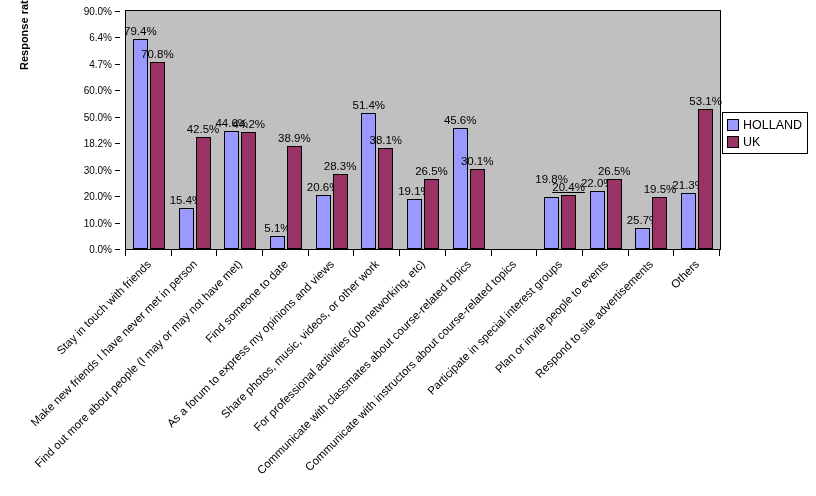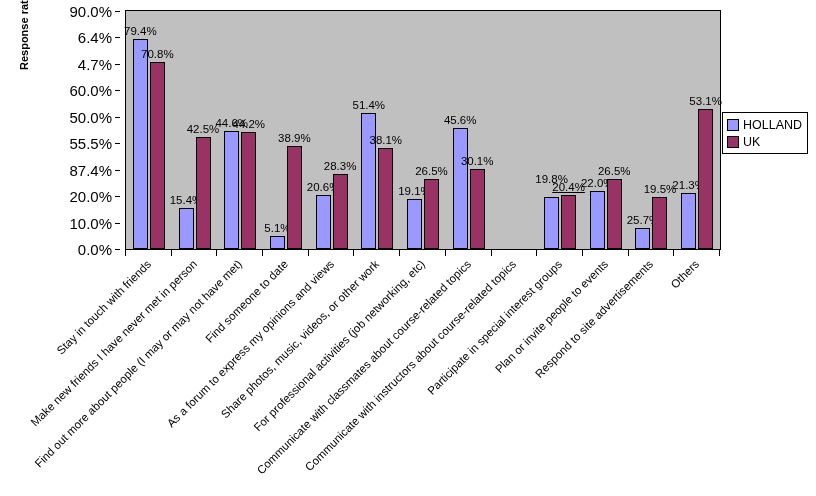--- a/index.html
+++ b/index.html
@@ -38,21 +38,21 @@
 
   
   .ylabels{
     position:absolute;
     left:60px; top:10px;
     width:60px; height:240px;
   }
   .ylab{
     position:absolute;
     right:8px;
-    font-size:15px;
+    font-size:10px;
     color:#000;
     transform:translateY(-50%);
     white-space:nowrap;
     text-align:right;
   }
   .ytick{
     position:absolute;
     right:0px;
     width:5px;
     height:1px;
@@ -149,23 +149,23 @@
 
   <div class="ytitle">Response rate (%)</div>
 
   <div class="ylabels" id="ylabels">
       <div class="ylab" style="top: 239px;">0.0%</div>
       <div class="ytick" style="top: 239px;"></div>
       <div class="ylab" style="top: 212.556px;">10.0%</div>
       <div class="ytick" style="top: 212.556px;"></div>
       <div class="ylab" style="top: 186.111px;">20.0%</div>
       <div class="ytick" style="top: 186.111px;"></div>
-      <div class="ylab" style="top: 159.667px;">87.4%</div>
+      <div class="ylab" style="top: 159.667px;">30.0%</div>
       <div class="ytick" style="top: 159.667px;"></div>
-      <div class="ylab" style="top: 133.222px;">55.5%</div>
+      <div class="ylab" style="top: 133.222px;">18.2%</div>
       <div class="ytick" style="top: 133.222px;"></div>
       <div class="ylab" style="top: 106.778px;">50.0%</div>
       <div class="ytick" style="top: 106.778px;"></div>
       <div class="ylab" style="top: 80.3333px;">60.0%</div>
       <div class="ytick" style="top: 80.3333px;"></div>
       <div class="ylab" style="top: 53.8889px;">4.7%</div>
       <div class="ytick" style="top: 53.8889px;"></div>
       <div class="ylab" style="top: 27.4444px;">6.4%</div>
       <div class="ytick" style="top: 27.4444px;"></div>
       <div class="ylab" style="top: 1px;">90.0%</div>

